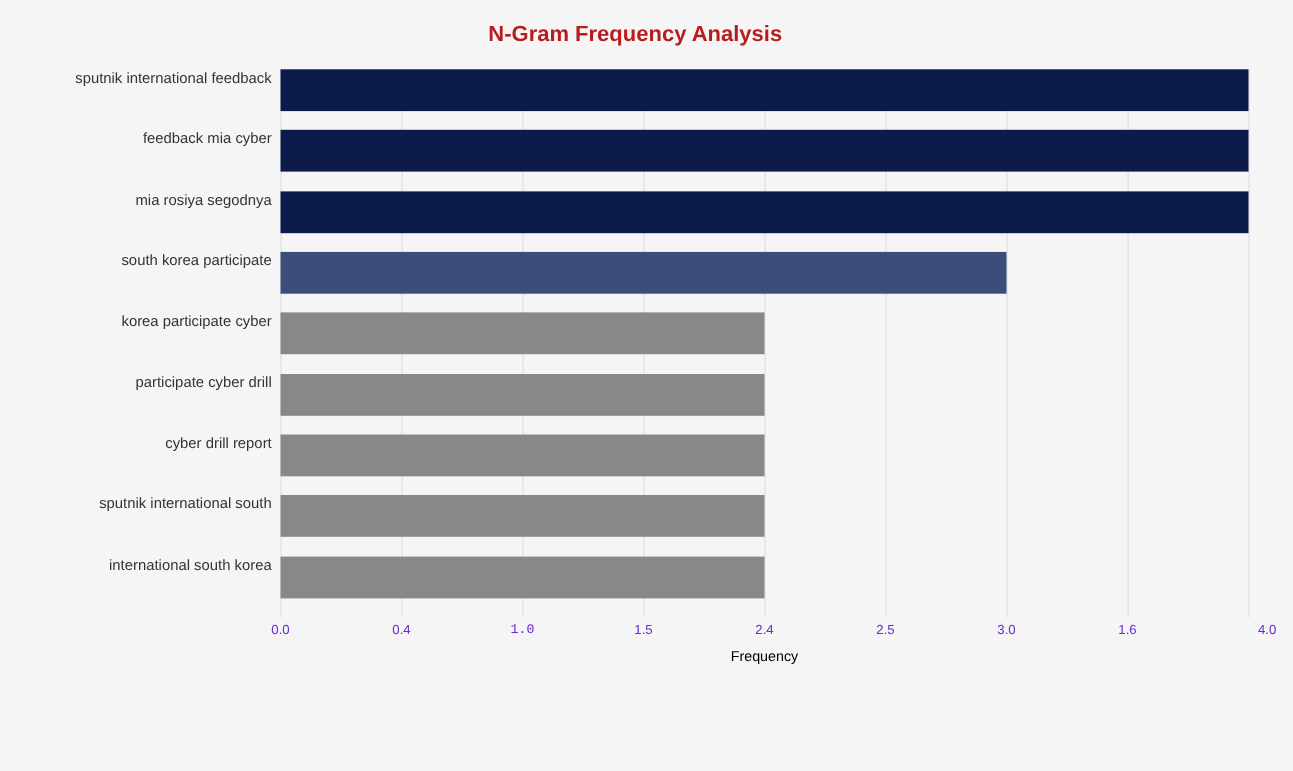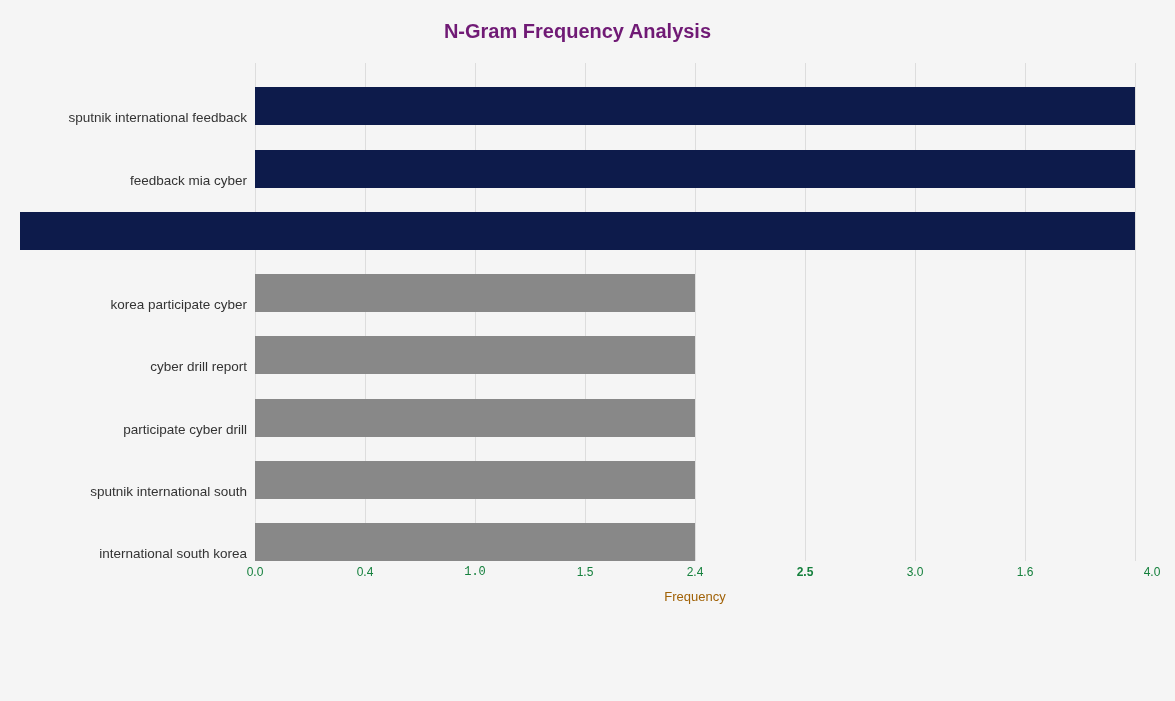--- a/index.html
+++ b/index.html
@@ -16,38 +16,38 @@
       width: 1175px;
       height: 701px;
       background: #f5f5f5;
       padding: 20px 40px 60px 20px;
       position: relative;
     }
     .chart-title {
       text-align: center;
       font-size: 20px;
       font-weight: bold;
-      color: #701a75;
+      color: #b91c1c;
       margin-bottom: 20px;
     }
     .chart-area {
       display: flex;
       flex-direction: column;
       height: calc(100% - 80px);
       position: relative;
     }
     .bars-section {
       display: flex;
       flex-direction: column;
       flex: 1;
       position: relative;
     }
     .bar-row {
       display: flex;
-      align-items: flex-end;
+      align-items: flex-start;
       flex: 1;
       min-height: 0;
     }
     .bar-label {
       width: 235px;
       text-align: right;
       padding-right: 8px;
       font-size: 13.5px;
       color: #333;
       flex-shrink: 0;
@@ -70,28 +70,28 @@
     }
     .x-axis-ticks {
       display: flex;
       margin-left: 235px;
       position: relative;
       height: 20px;
     }
     .x-tick {
       position: absolute;
       font-size: 12px;
-      color: #15803d;
+      color: #6d28d9;
       transform: translateX(-50%);
     }
     .x-label {
       text-align: center;
       margin-left: 235px;
       font-size: 13px;
-      color: #a16207;
+      color: #000000;
       margin-top: 4px;
     }
     .grid-lines {
       position: absolute;
       left: 235px;
       right: 0;
       top: 0;
       bottom: 0;
       pointer-events: none;
     }
@@ -128,38 +128,45 @@
             <div class="bar-fill" style="width: 100%; background: rgb(13, 27, 75);"></div>
           </div>
         </div>
         <div class="bar-row">
           <div class="bar-label">feedback mia cyber</div>
           <div class="bar-track">
             <div class="bar-fill" style="width: 100%; background: rgb(13, 27, 75);"></div>
           </div>
         </div>
         <div class="bar-row">
+          <div class="bar-label">mia rosiya segodnya</div>
           <div class="bar-track">
             <div class="bar-fill" style="width: 100%; background: rgb(13, 27, 75);"></div>
+          </div>
+        </div>
+        <div class="bar-row">
+          <div class="bar-label">south korea participate</div>
+          <div class="bar-track">
+            <div class="bar-fill" style="width: 75%; background: rgb(61, 77, 122);"></div>
           </div>
         </div>
         <div class="bar-row">
           <div class="bar-label">korea participate cyber</div>
           <div class="bar-track">
             <div class="bar-fill" style="width: 50%; background: rgb(136, 136, 136);"></div>
           </div>
         </div>
         <div class="bar-row">
-          <div class="bar-label">cyber drill report</div>
+          <div class="bar-label">participate cyber drill</div>
           <div class="bar-track">
             <div class="bar-fill" style="width: 50%; background: rgb(136, 136, 136);"></div>
           </div>
         </div>
         <div class="bar-row">
-          <div class="bar-label">participate cyber drill</div>
+          <div class="bar-label">cyber drill report</div>
           <div class="bar-track">
             <div class="bar-fill" style="width: 50%; background: rgb(136, 136, 136);"></div>
           </div>
         </div>
         <div class="bar-row">
           <div class="bar-label">sputnik international south</div>
           <div class="bar-track">
             <div class="bar-fill" style="width: 50%; background: rgb(136, 136, 136);"></div>
           </div>
         </div>
@@ -170,21 +177,21 @@
           </div>
         </div>
       </div>
     <div class="x-axis">
       <div class="x-axis-ticks" id="x-axis-ticks">
           <div class="x-tick" style="left: 0%;">0.0</div>
           <div class="x-tick" style="left: 12.5%;">0.4</div>
           <div class="x-tick" style="left: 25%; font-family: Liberation Mono, monospace;">1.0</div>
           <div class="x-tick" style="left: 37.5%;">1.5</div>
           <div class="x-tick" style="left: 50%;">2.4</div>
-          <div class="x-tick" style="left: 62.5%; font-weight: bold;">2.5</div>
+          <div class="x-tick" style="left: 62.5%;">2.5</div>
           <div class="x-tick" style="left: 75%;">3.0</div>
           <div class="x-tick" style="left: 87.5%;">1.6</div>
           <div class="x-tick" style="left: 100%; margin-left: 17px;">4.0</div>
         </div>
       <div class="x-label">Frequency</div>
     </div>
   </div>
 </div>
 
 </body></html>

